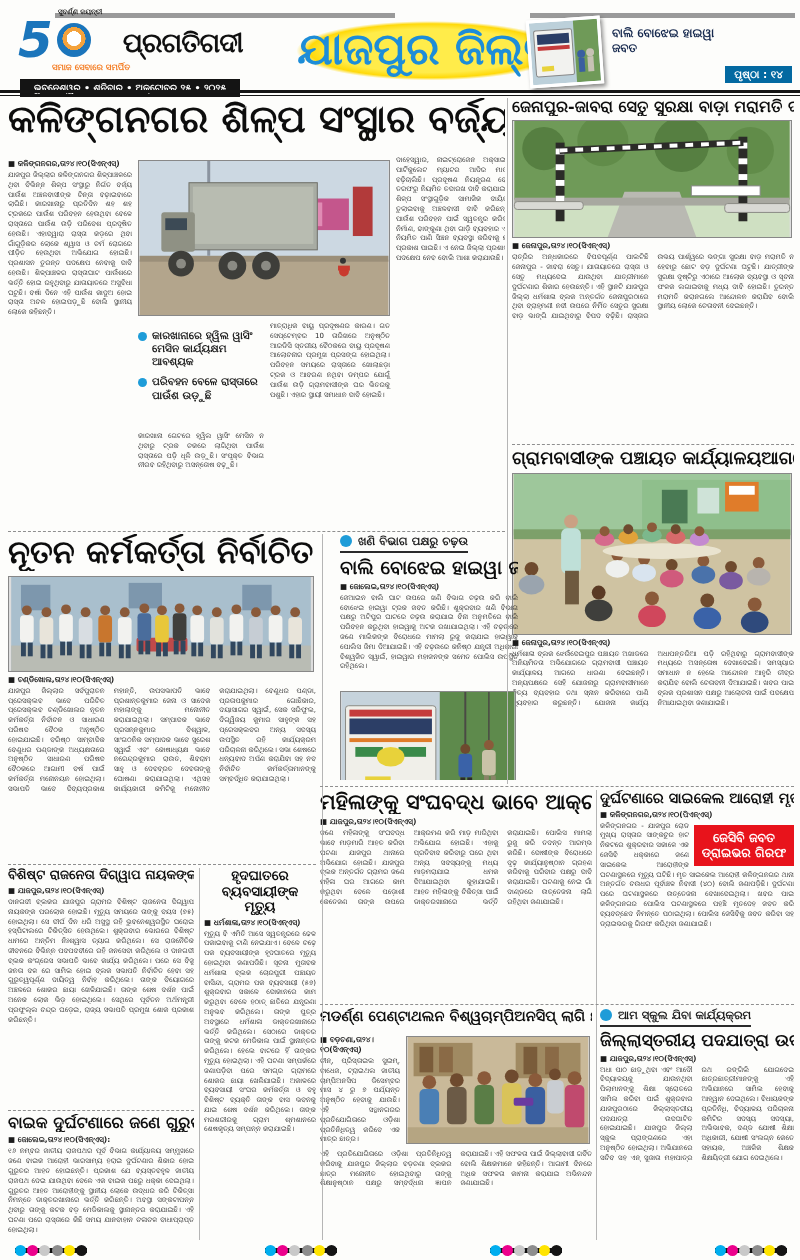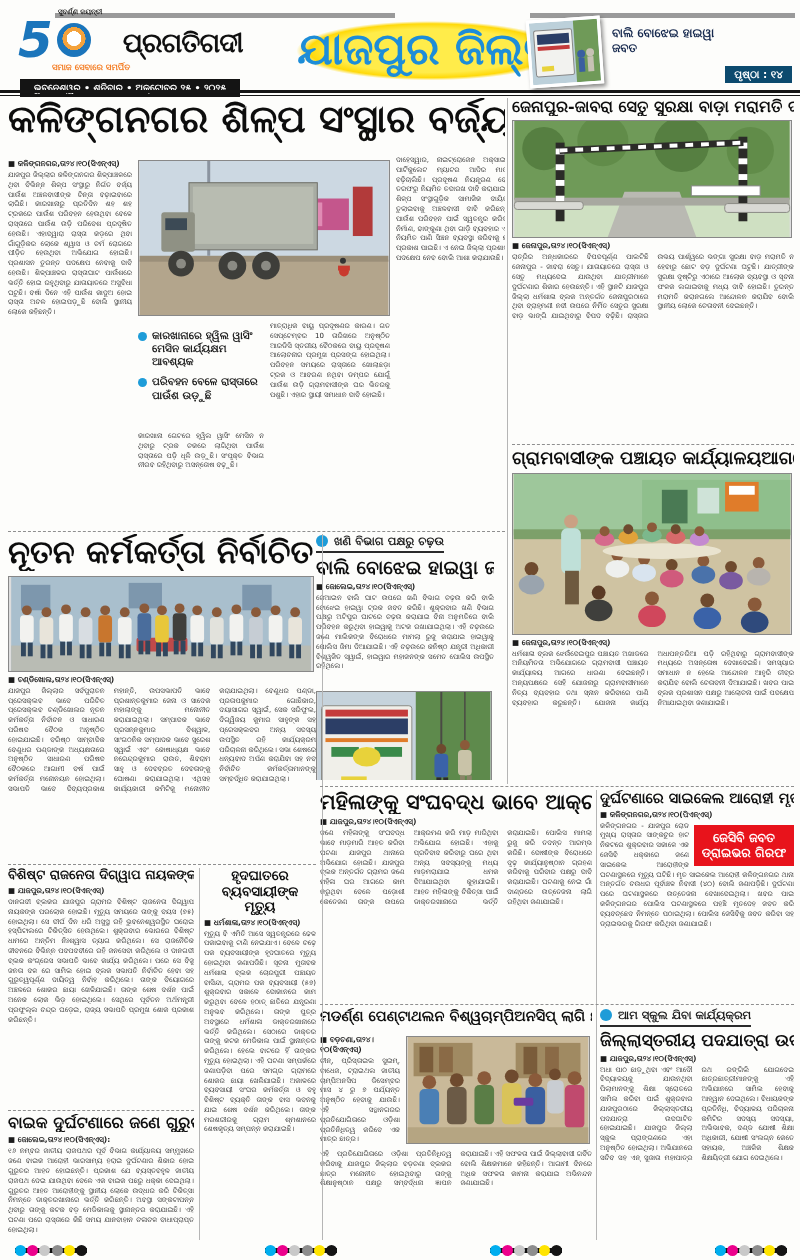--- a/index.html
+++ b/index.html
@@ -17,21 +17,21 @@
   .logo-top{position:absolute;left:40px;top:-12px;font-size:7px;font-weight:bold;color:#222;}
   .tagline{font-size:8.5px;font-weight:bold;color:#f47b20;margin:2px 0 3px 34px;}
   .datebar{display:inline-block;background:#141414;color:#fff;font-size:9.5px;font-weight:bold;
            padding:3px 14px;margin-left:2px;}
   .district{position:absolute;left:252px;top:6px;width:356px;height:86px;display:flex;align-items:center;justify-content:center;
             background:radial-gradient(ellipse 50% 46% at 50% 52%, #ffec4a 0 55%, #ffd90a 68%, rgba(255,217,10,0) 75%);}
   .district span{font-size:44px;font-weight:bold;color:#1d8dd8;white-space:nowrap;}
   .thumb{position:absolute;left:528px;top:18px;width:74px;height:68px;background:#fff;border:3px solid #fff;
          box-shadow:2px 3px 4px rgba(0,0,0,.45);transform:rotate(-4deg);}
   .promo-cap{position:absolute;left:612px;top:26px;width:110px;font-size:12px;font-weight:bold;color:#16294e;line-height:1.25;}
-  .pageno{position:absolute;right:8px;top:66px;background:#0c4a6e;color:#fff;font-size:10.5px;font-weight:bold;padding:2px 9px;}
+  .pageno{position:absolute;right:8px;top:66px;background:#0369a1;color:#fff;font-size:10.5px;font-weight:bold;padding:2px 9px;}
   .mast-rule{position:absolute;left:0;top:90px;width:800px;height:6px;border-top:3px solid #151515;border-bottom:1px solid #151515;}
   
   .article{position:absolute;overflow:hidden;}
   .hl{font-weight:bold;color:#0d0d0d;white-space:nowrap;overflow:hidden;line-height:1.15;}
   .hl.wrap{white-space:normal;}
   .kicker{display:flex;align-items:center;gap:6px;border-bottom:2px solid #2b2b2b;padding-bottom:3px;margin-bottom:4px;width:fit-content;max-width:100%;}
   .kdot{width:12px;height:12px;border-radius:50%;background:#1e9cd8;flex:0 0 auto;}
   .kicker b{font-size:12.5px;white-space:nowrap;}
   .dateline{font-size:7.5px;font-weight:bold;margin:3px 0 2px;}
   .body{font-size:7px;line-height:1.4;text-align:justify;color:#262626;}
@@ -249,21 +249,21 @@
       <use href="#person" x="210" y="60" style="color:#e2e2dc"></use>
       <use href="#person" x="230" y="57" style="color:#f2f2ef"></use>
       <use href="#person" x="250" y="60" style="color:#c6cdd4"></use>
       <use href="#person" x="270" y="58" style="color:#f2f2ef"></use>
       <use href="#person" x="290" y="60" style="color:#e8e4da"></use>
     </svg>
     <div class="dateline">■ ଚଣ୍ଡିଖୋଲ,ତା୨୪।୧୦(ସିଏନ୍‌ଏସ୍)</div>
     <div class="body cols3" style="height:158px;">ଯାଜପୁର ଜିଲ୍ଲାର ସର୍ବପୁରାତନ ପ୍ରେସକ୍ଲବ ଭାବେ ପରିଚିତ ପ୍ରେସକ୍ଲବ ଚଣ୍ଡିଖୋଲର ନୂତନ କର୍ମକର୍ତ୍ତା ନିର୍ବାଚନ ଓ ସାଧାରଣ ପରିଷଦ ବୈଠକ ଅନୁଷ୍ଠିତ ହୋଇଯାଇଛି। ବରିଷ୍ଠ ସାମ୍ବାଦିକ ବେଣୁଧର ପଣ୍ଡାଙ୍କ ଅଧ୍ୟକ୍ଷତାରେ ଅନୁଷ୍ଠିତ ସାଧାରଣ ପରିଷଦ ବୈଠକରେ ଆଗାମୀ ବର୍ଷ ପାଇଁ କର୍ମକର୍ତ୍ତା ମନୋନୟନ ହୋଇଥିଲା। ସଭାପତି ଭାବେ ଦିବ୍ୟପ୍ରକାଶ ମହାନ୍ତି, ଉପସଭାପତି ଭାବେ ପ୍ରଶାନ୍ତକୁମାର ଜେନା ଓ ସାଦେକ ମହାଲାଙ୍କୁ ମନୋନୀତ କରାଯାଇଥିଲା। ସମ୍ପାଦକ ଭାବେ ପ୍ରସନ୍ନକୁମାର ବିଶ୍ୱାଳ, ସାଂଗଠନିକ ସମ୍ପାଦକ ଭାବେ ସୁରେଶ ସ୍ୱାଇଁ ଏବଂ କୋଷାଧ୍ୟକ୍ଷ ଭାବେ ନରେନ୍ଦ୍ରକୁମାର ରାଉତ, ଶିବରାମ ସାହୁ ଓ ଦେବବ୍ରତ ଦେବତାଙ୍କୁ ଘୋଷଣା କରାଯାଇଥିଲା। ଏଥିସହ କାର୍ଯ୍ୟକାରୀ କମିଟିକୁ ମନୋନୀତ କରାଯାଇଥିଲା। ବେଣୁଧର ପଣ୍ଡା, ପ୍ରତାପକୁମାର ଗୋଛିକାର, ଦୟାସାଗର ସ୍ୱାଇଁ, ସେକ ସରିଫୁଲ, ଦିଗ୍ୱିଜୟ କୁମାର ସାହୁଙ୍କ ସହ ପ୍ରେସକ୍ଲବର ଅନ୍ୟ ସଦସ୍ୟ ଉପସ୍ଥିତ ରହି କାର୍ଯ୍ୟକ୍ରମ ପରିଚାଳନା କରିଥିଲେ। ସଭା ଶେଷରେ ଧନ୍ୟବାଦ ଅର୍ପଣ କରାଯିବା ସହ ନବ ନିର୍ବାଚିତ କର୍ମକର୍ତ୍ତାମାନଙ୍କୁ ସମ୍ବର୍ଦ୍ଧିତ କରାଯାଇଥିଲା।</div>
   </div>
 
-  <div class="article" style="left:316px;top:534px;width:178px;height:246px;">
+  <div class="article" style="left:340px;top:534px;width:178px;height:246px;">
     <div class="kicker">
       <span class="kdot"></span>
       <b style="font-size:11.5px;">ଖଣି ବିଭାଗ ପକ୍ଷରୁ ଚଢ଼ଉ</b>
     </div>
     <div class="hl" style="font-size:19px;">ବାଲି ବୋଝେଇ ହାଇୱା ଜବତ</div>
     <div class="dateline">■ ଜୋଲେଇ,ତା୨୪।୧୦(ସିଏନ୍‌ଏସ୍)</div>
     <div class="body" style="height:92px;">ଜେଆଇନ ବାଲି ଘାଟ ଉପରେ ଖଣି ବିଭାଗ ଚଢ଼ଉ କରି ବାଲି ବୋଝେଇ ହାଇୱା ଟ୍ରକ ଜବତ କରିଛି। ଶୁକ୍ରବାର ଖଣି ବିଭାଗ ପକ୍ଷରୁ ଅଟିପୁର ଘାଟରେ ଚଢ଼ଉ କରାଯାଇ ବିନା ଅନୁମତିରେ ବାଲି ପରିବହନ କରୁଥିବା ହାଇୱାକୁ ଅଟକ ରଖାଯାଇଥିଲା। ଏହି ଚଢ଼ଉରେ ଜଣେ ମାଲିକଙ୍କ ବିରୋଧରେ ମାମଲା ରୁଜୁ କରାଯାଇ ହାଇୱାକୁ ପୋଲିସ ଜିମା ଦିଆଯାଇଛି। ଏହି ଚଢ଼ଉରେ କନିଷ୍ଠ ଯନ୍ତ୍ରୀ ଅଧିକାରୀ ବିଶ୍ୱଜିତ ସ୍ୱାଇଁ, ହାଇୱାର ମହାଜନଙ୍କ ସମେତ ପୋଲିସ ଉପସ୍ଥିତ ରହିଥିଲେ।</div>
     <svg class="photo" style="margin-top:5px;" width="176" height="110" viewBox="0 0 176 110">
       <rect width="176" height="110" fill="#c6d3dc"></rect>
       <rect x="100" y="0" width="76" height="110" fill="#5e8a4c"></rect>

